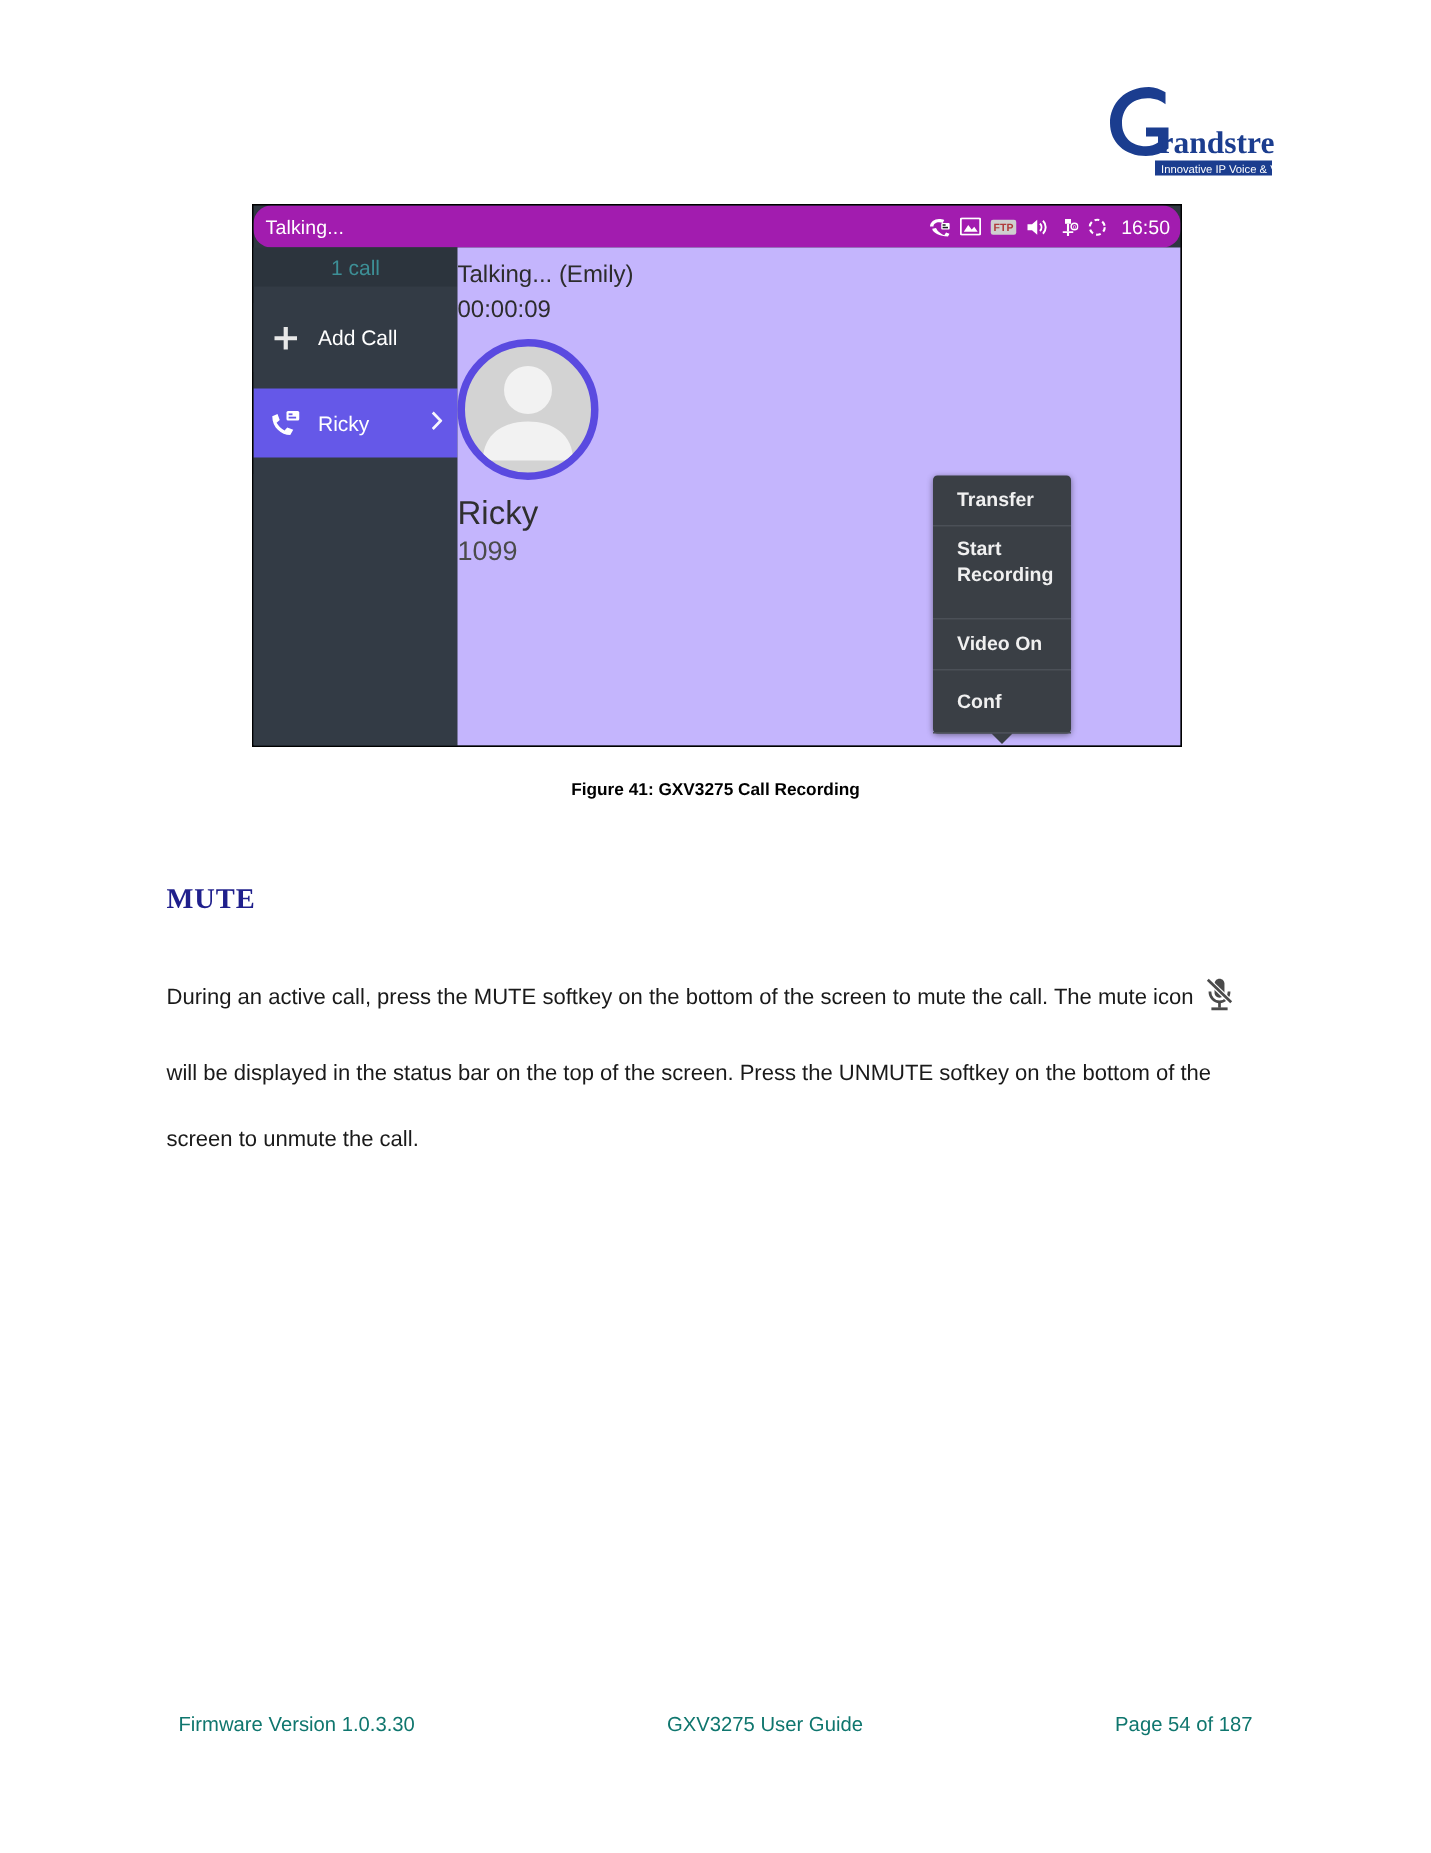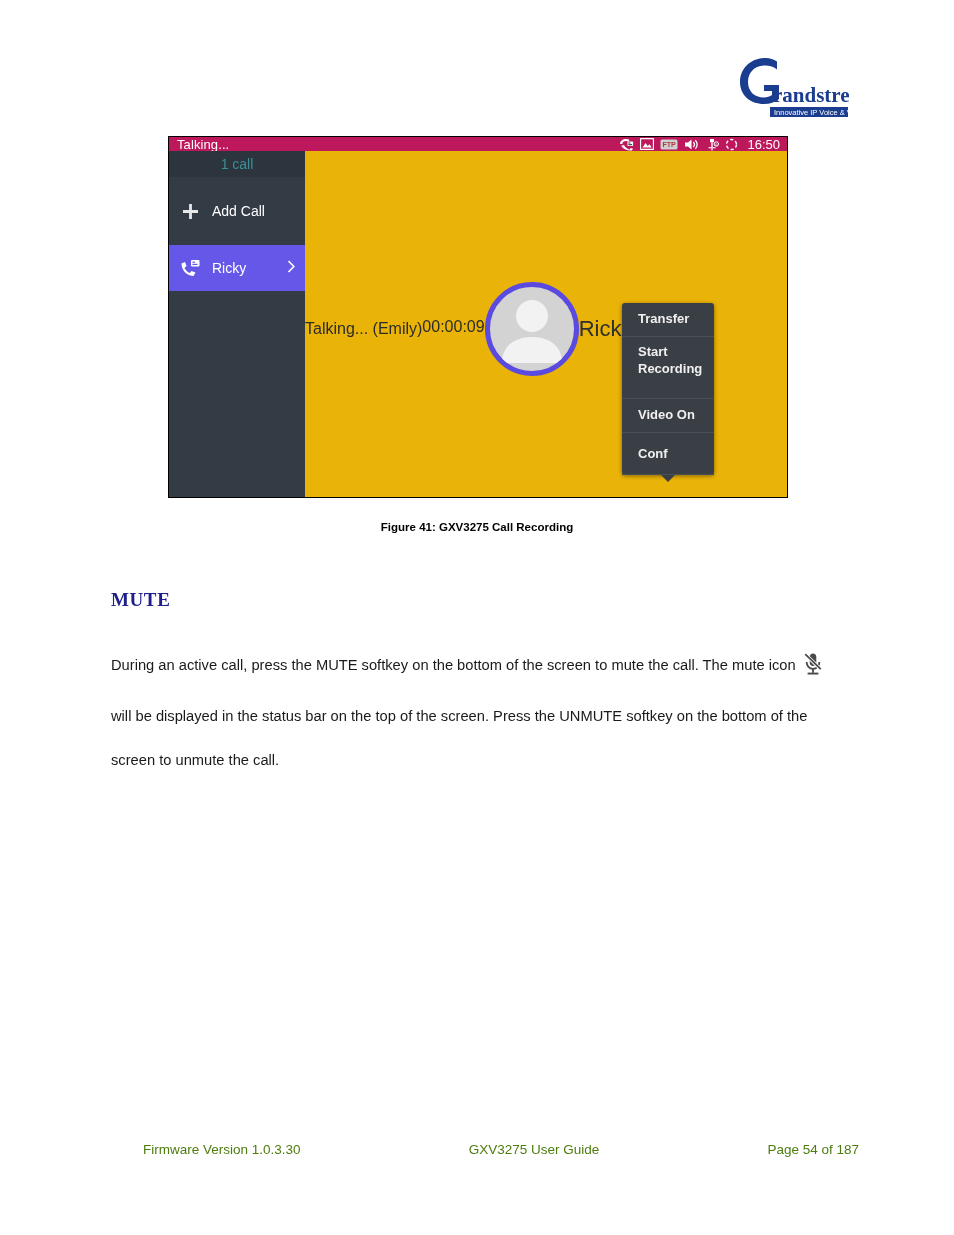--- a/index.html
+++ b/index.html
@@ -35,28 +35,29 @@
     border: 1px solid #000000;
     box-sizing: border-box;
     background: #2f3740;
     display: flex;
     flex-direction: column;
     overflow: hidden;
   }
 
   
   .status-bar {
-    height: 14px;
-    background: #be185d;
+    height: 28px;
+    background: #a21caf;
     color: #ffffff;
     display: flex;
     align-items: center;
     padding: 0 7px 0 8px;
     font-size: 13px;
     flex: none;
+    border-radius: 12px;
   }
   .status-title { flex: 1; letter-spacing: 0.1px; }
   .status-icons {
     display: flex;
     align-items: center;
     gap: 6px;
   }
   .status-icons svg { display: block; }
   .status-clock { font-size: 13px; margin-left: 3px; }
 
@@ -104,25 +105,24 @@
     justify-content: center;
     flex: none;
   }
   .sb-label { flex: 1; }
   .sb-chevron { flex: none; opacity: 0.95; }
   .sb-fill { flex: 1; background: #333b45; }
 
   
   .call-main {
     flex: 1;
-    background: #eab308;
+    background: #c4b5fd;
     position: relative;
     display: flex;
-    flex-direction: row;
-    align-items: center;
+    flex-direction: column;
     min-width: 0;
   }
   .call-status {
     margin-top: 10px;
     font-size: 16px;
     color: #2c2c2c;
   }
   .call-timer {
     margin-top: 5px;
     font-size: 16px;
@@ -263,22 +263,21 @@
 
   
   .footer {
     position: absolute;
     left: 119px;
     top: 1142px;
     width: 716px;
     display: flex;
     justify-content: space-between;
     font-size: 13.5px;
-    color: #4d7c0f;
-    margin-left: 24px;
+    color: #0f766e;
   }
 </style>
 </head>
 <body>
 
 <div class="logo-block">
   <svg class="logo-svg" width="120" height="72" viewBox="0 0 120 72" xmlns="http://www.w3.org/2000/svg">
     <g fill="#1b3d8f">
       <path d="M36 6 C20 6 10 17 10 30 C10 43 20 52 34 52 C40 52 45 50 49 47 L49 33 L34 33 L34 39 L42 39 L42 43 C40 44.5 37 45.5 34 45.5 C24 45.5 18 39 18 30 C18 21 24 13.5 35 13.5 C40 13.5 44 15 47 17.5 L47 9.5 C43.5 7.5 40 6 36 6 Z"></path>
       <text x="43" y="50" font-family="Liberation Serif, serif" font-size="21" font-weight="bold">randstream</text>

